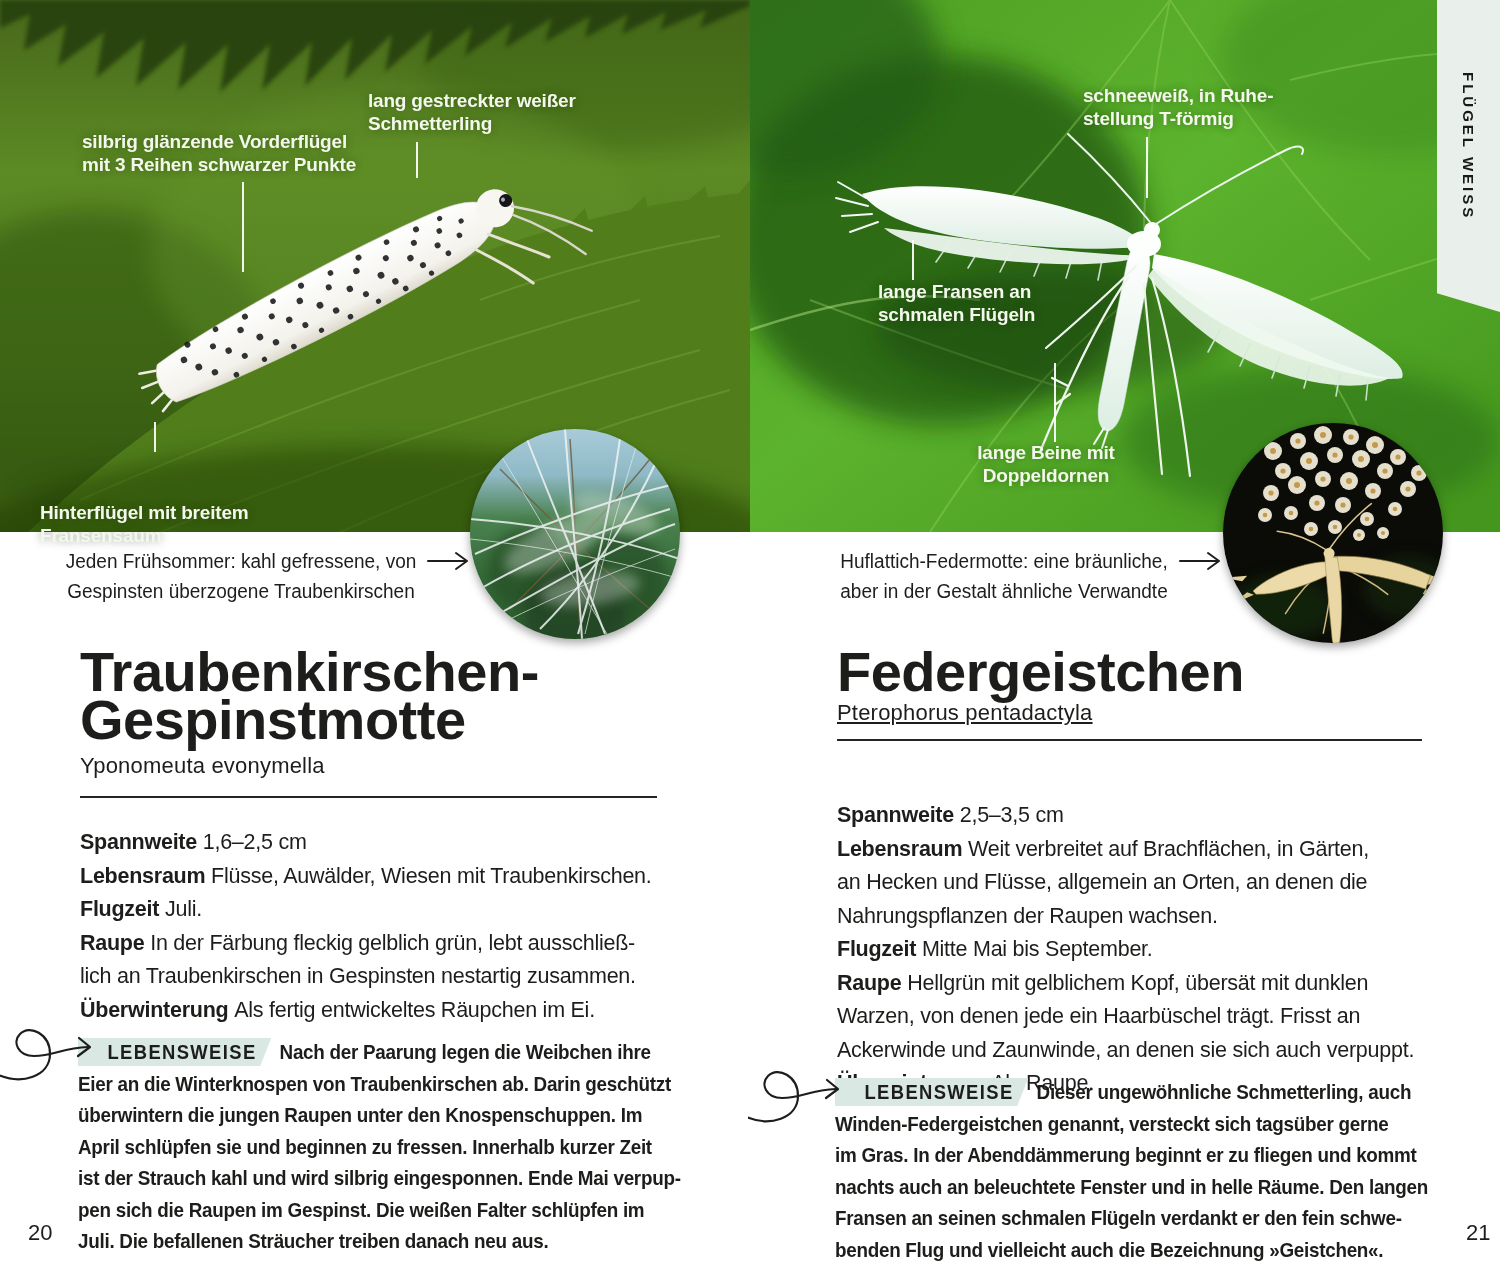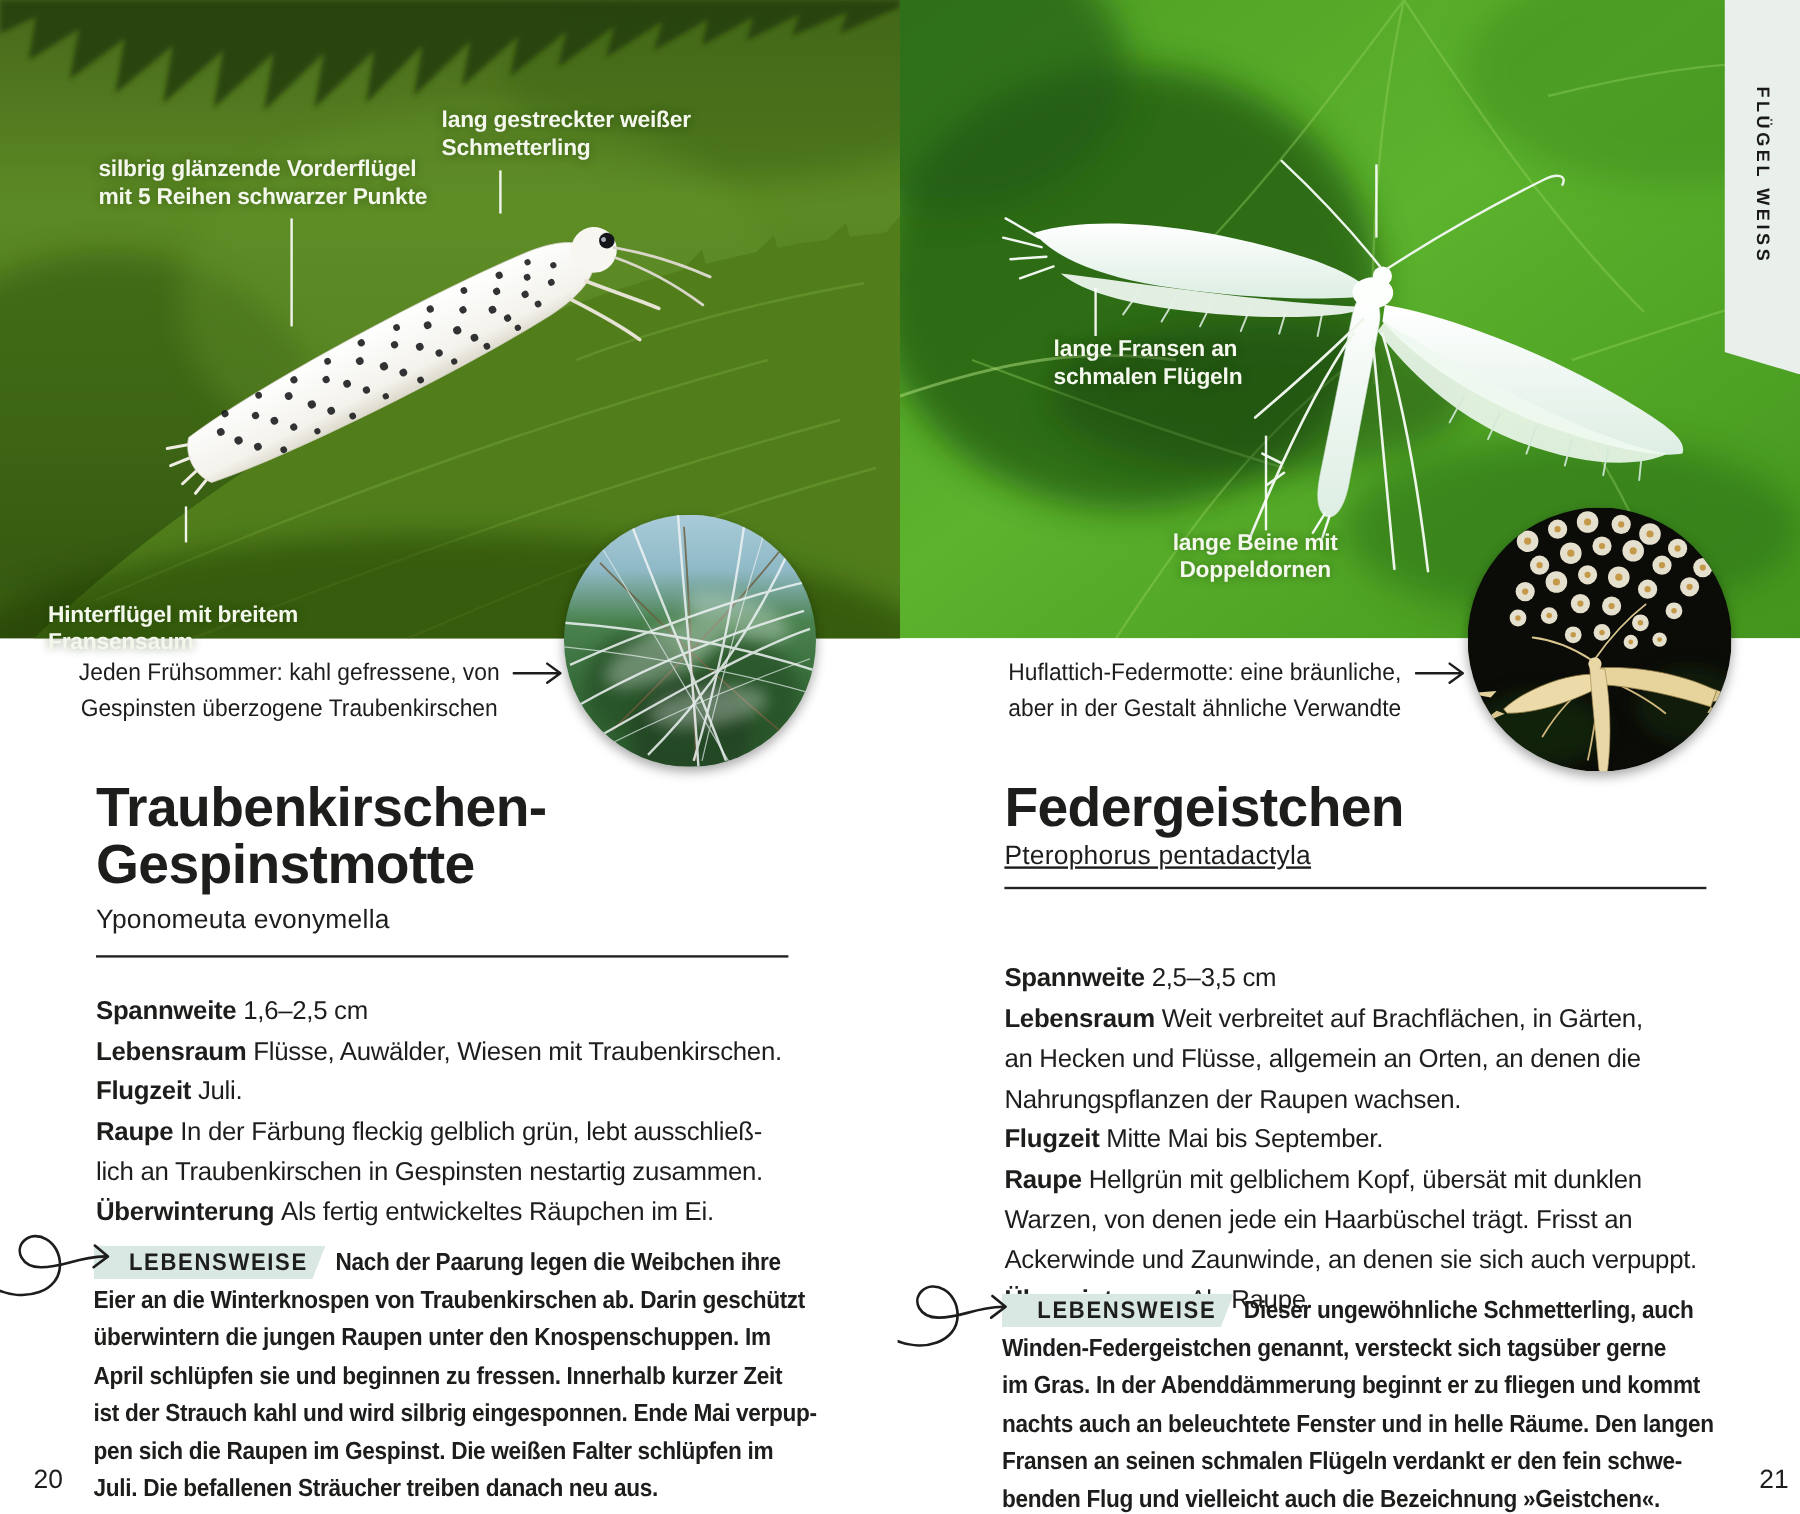--- a/index.html
+++ b/index.html
@@ -38,21 +38,21 @@
   
   .caption{position:absolute;top:546px;font-size:20px;line-height:30px;white-space:pre-line;
     text-align:center;transform:scaleX(.95);transform-origin:center top;}
   #caption-left{left:55px;width:372px;}
   #caption-right{left:830px;width:348px;}
   .cap-arrow{position:absolute;top:550px;}
   #cap-arrow-left{left:427px;}
   #cap-arrow-right{left:1179px;}
 
   
-  .title{position:absolute;font-size:46px;line-height:48px;font-weight:700;
+  .title{position:absolute;font-size:56px;line-height:48px;font-weight:700;
     letter-spacing:-0.5px;white-space:pre-line;color:#1d1d1b;}
   #title-left{left:80px;top:648px;}
   #title-right{left:837px;top:648px;}
   .sci{position:absolute;font-size:22px;letter-spacing:.2px;}
   #sci-left{left:80px;top:753px;}
   #sci-right{left:837px;top:700px;text-decoration:underline;}
   .rule{position:absolute;height:2px;background:#242424;}
   #rule-left{left:80px;top:796px;width:577px;}
   #rule-right{left:837px;top:739px;width:585px;}
 
@@ -288,25 +288,27 @@
           <path d="M305,363 V442"></path>
       </g>
     </svg>
   </div>
 
   <div id="side-tab">
     <span>FLÜGEL WEISS</span>
   </div>
 
   <div class="photo-label" id="pl-a">silbrig glänzende Vorderflügel
-mit 5 Reihen schwarzer Punkte</div>
+mit 3 Reihen schwarzer Punkte</div>
   <div class="photo-label" id="pl-b">lang gestreckter weißer
 Schmetterling</div>
   <div class="photo-label" id="pl-c">Hinterflügel mit breitem
 Fransensaum</div>
+  <div class="photo-label" id="pl-d">schneeweiß, in Ruhe-
+stellung T-förmig</div>
   <div class="photo-label" id="pl-e">lange Fransen an
 schmalen Flügeln</div>
   <div class="photo-label" id="pl-f">lange Beine mit
 Doppeldornen</div>
 
   <div class="inset" id="inset-left">
     <svg width="210" height="210" viewBox="0 0 210 210">
       <defs>
         <linearGradient id="skyG" x1="0" y1="0" x2="0" y2="1">
           <stop offset="0" stop-color="#a9cbd9"></stop>

